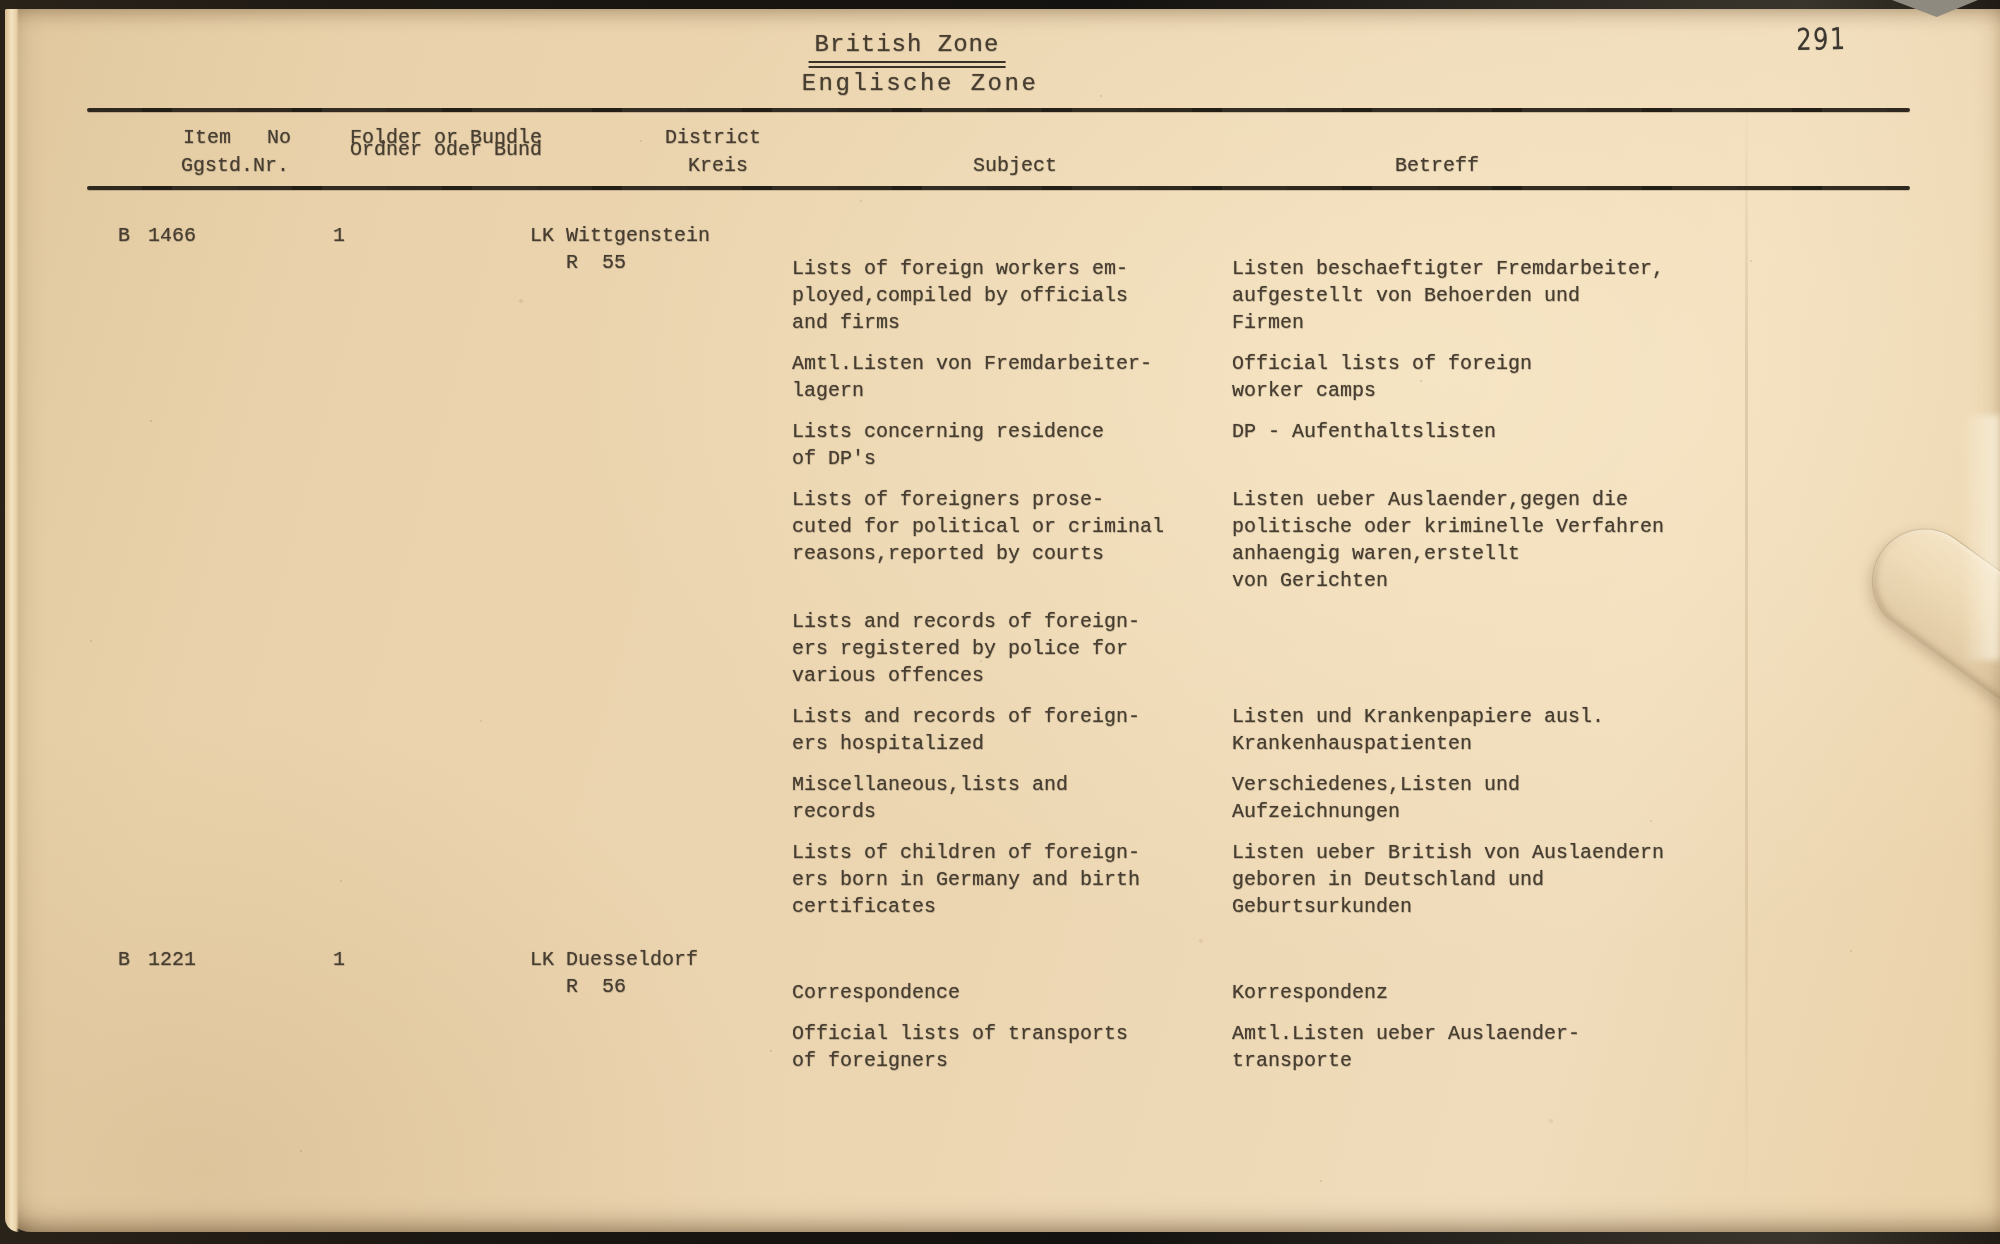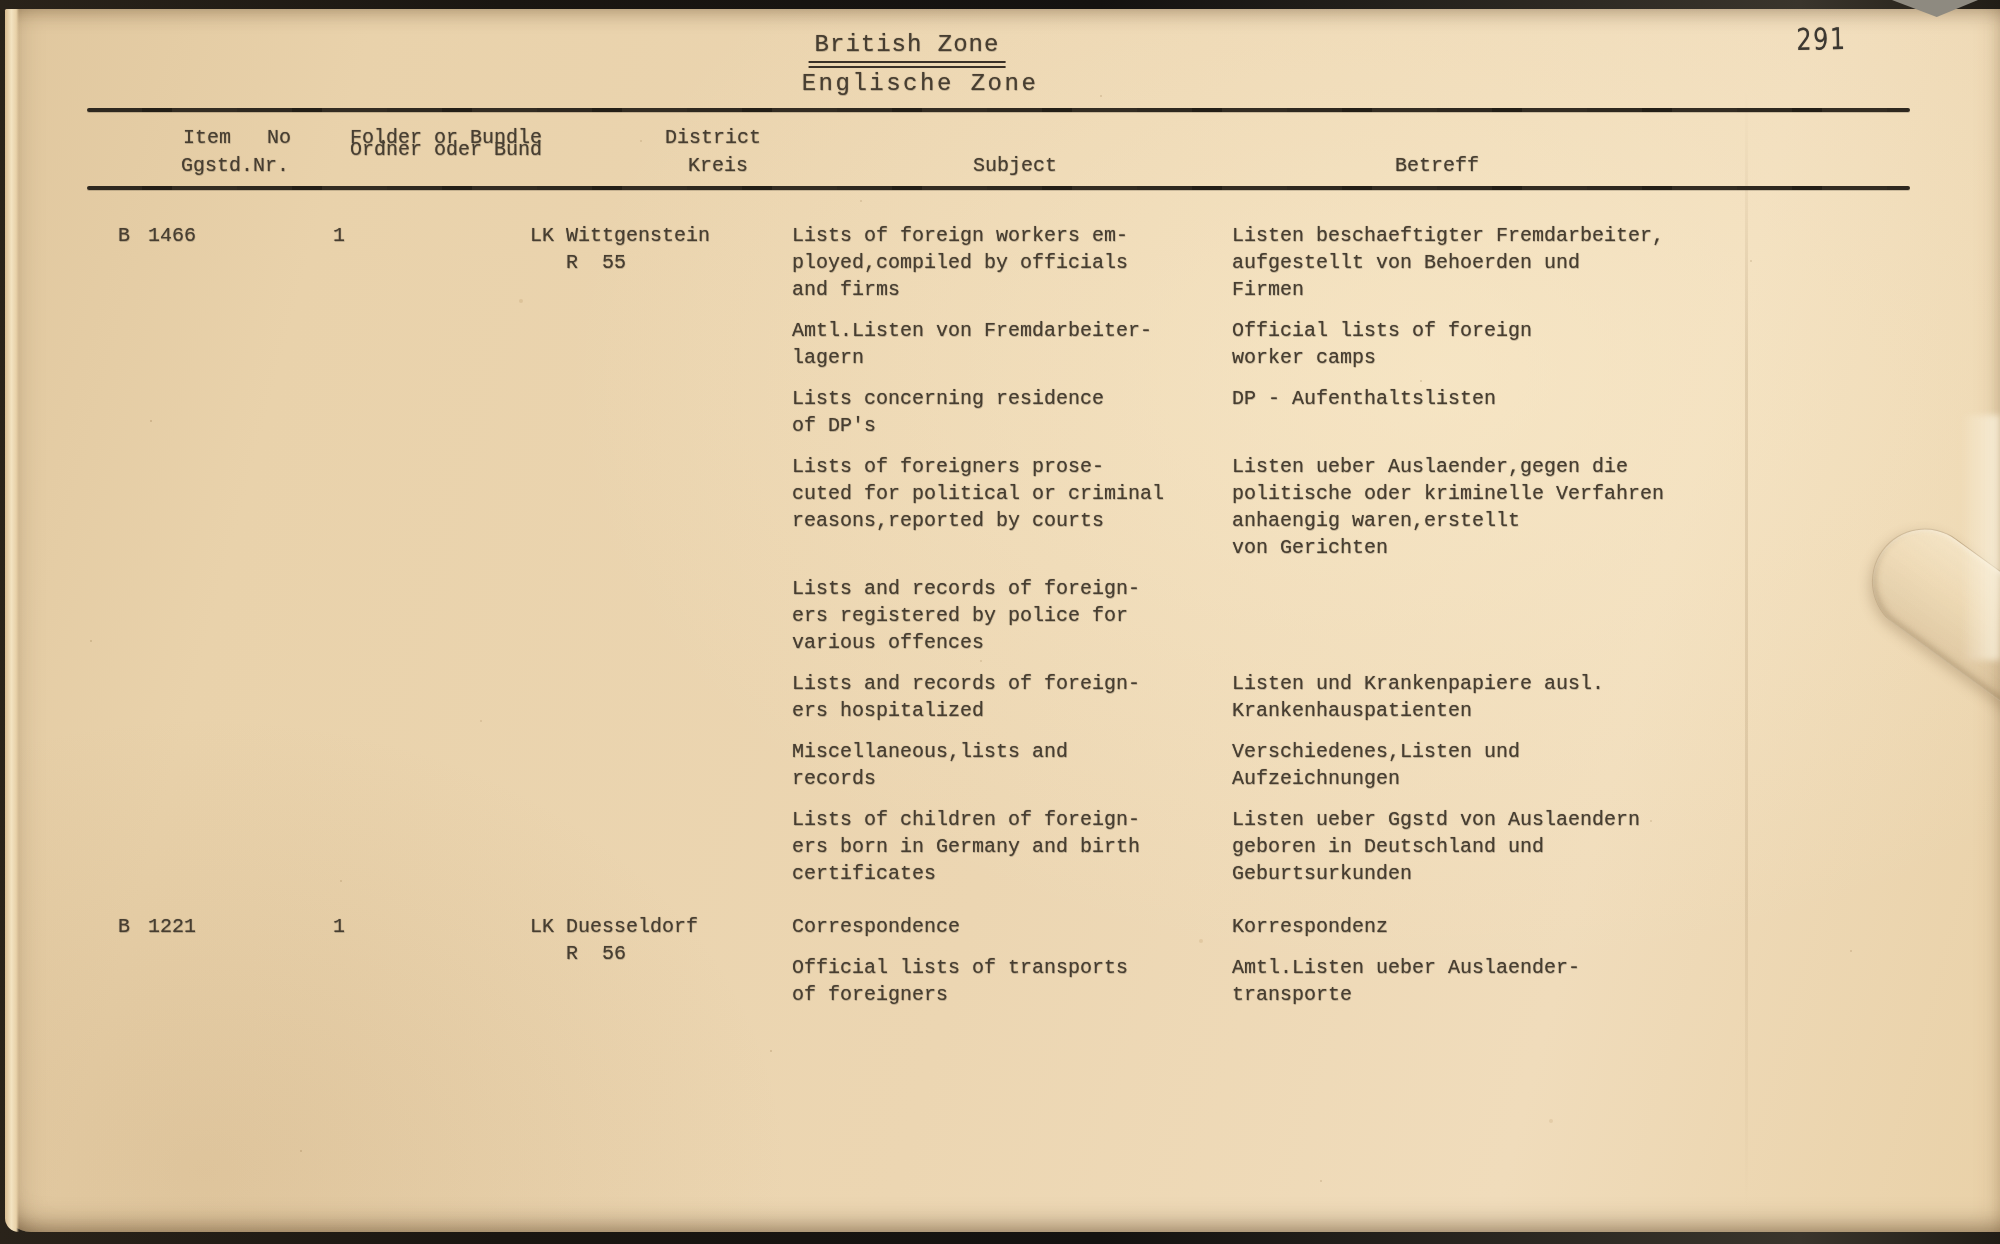--- a/index.html
+++ b/index.html
@@ -75,21 +75,21 @@
     position:absolute;left:87px;width:1823px;height:4px;border-radius:2px;
     background:repeating-linear-gradient(90deg,#2e281f 0 55px,#231e16 55px 85px,#332c22 85px 150px);
     box-shadow:0 1px 0 rgba(47,41,32,0.2);
   }
   .rule-top{top:108px;}
   .rule-header{top:186px;}
   .col-head{position:absolute;font-size:20px;line-height:27px;white-space:pre;}
   .entries{position:absolute;left:0;top:222px;width:2000px;}
   .entry{display:grid;grid-template-columns:30px 185px 197px 262px 1fr;padding-left:118px;align-items:start;}
   .entry + .entry{margin-top:26px;}
-  .c-blocks{grid-column:5;}
+  .c-blocks{grid-column:5;margin-top:33px;}
   .block{display:grid;grid-template-columns:440px 1fr;}
   .block + .block{margin-top:14px;}
   .cell{font-size:20px;line-height:27px;white-space:pre;}
 </style>
 </head>
 <body>
 
 <div class="page"></div>
 <div class="edge-left"></div>
 <div class="speck"></div>
@@ -164,21 +164,21 @@
         <div class="block">
           <div class="cell ink c-subject">Miscellaneous,lists and
 records</div>
           <div class="cell ink c-betreff">Verschiedenes,Listen und
 Aufzeichnungen</div>
         </div>
         <div class="block">
           <div class="cell ink c-subject">Lists of children of foreign-
 ers born in Germany and birth
 certificates</div>
-          <div class="cell ink c-betreff">Listen ueber Ggstd von Auslaendern
+          <div class="cell ink c-betreff">Listen ueber British von Auslaendern
 geboren in Deutschland und
 Geburtsurkunden</div>
         </div>
       </div>
     </div>
     <div class="entry">
       <div class="cell ink c-series">B</div>
       <div class="cell ink c-item">1221</div>
       <div class="cell ink c-folder">1</div>
       <div class="cell ink c-district">LK Duesseldorf

